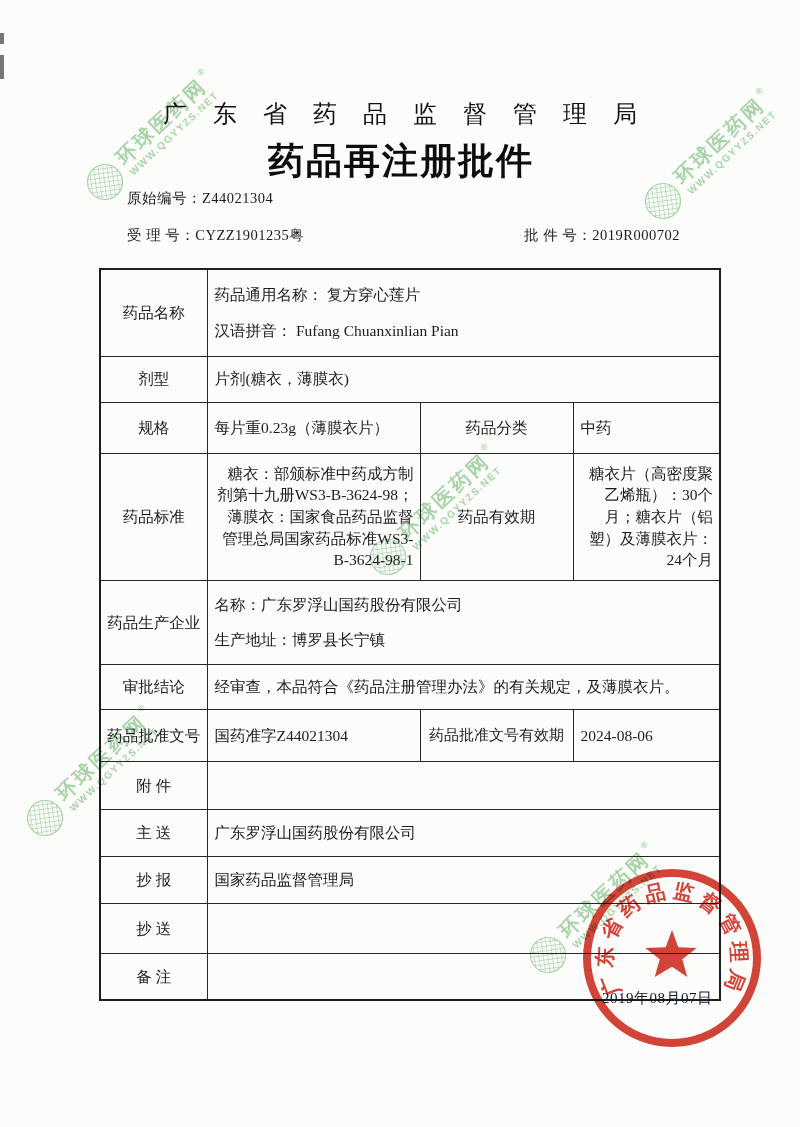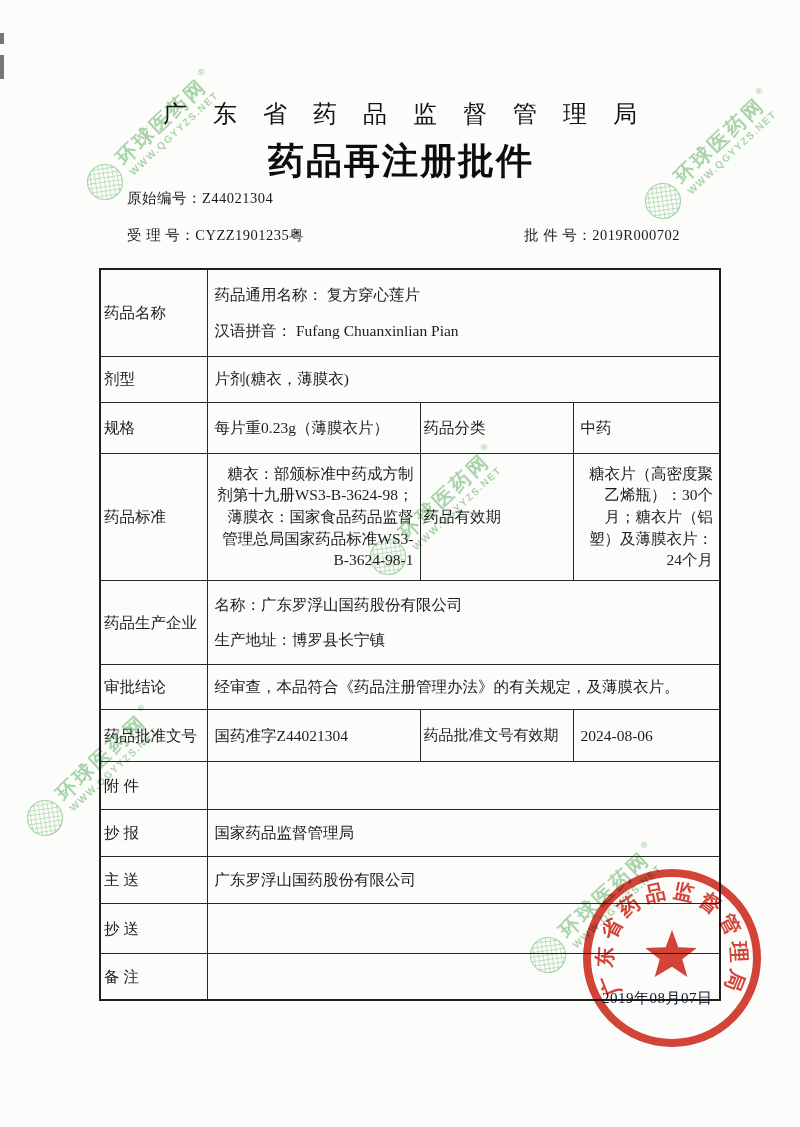--- a/index.html
+++ b/index.html
@@ -20,21 +20,21 @@
   
   table.approval{
     position:absolute;left:99px;top:268px;width:620px;
     border-collapse:collapse;table-layout:fixed;
   }
   table.approval td{
     border:1.6px solid #262626;vertical-align:middle;
     font-size:15.5px;line-height:1.4;overflow:hidden;
   }
   table.approval{border:2.2px solid #1e1e1e;}
-  td.lbl{text-align:left;padding:2px 3px;}
+  td.lbl{text-align:center;padding:2px 3px;}
   td.val{text-align:left;padding:3px 7px;}
   td.val-sm{font-size:14.3px;line-height:1.38;padding:9px 6px;text-align:right;}
   .cell-line + .cell-line{margin-top:14px;}
   
   .wm{
     position:absolute;display:flex;align-items:center;gap:5px;
     transform:rotate(-43deg);transform-origin:20px 20px;
     color:#57ad57;opacity:.5;mix-blend-mode:multiply;pointer-events:none;white-space:nowrap;
     font-family:"Liberation Sans","DejaVu Sans",sans-serif;
   }
@@ -188,26 +188,26 @@
       <td class="lbl">药品批准文号</td>
       <td class="val">国药准字Z44021304</td>
       <td class="lbl" style="font-size:15px">药品批准文号有效期</td>
       <td class="val">2024-08-06</td>
     </tr>
     <tr style="height:48px">
       <td class="lbl">附 件</td>
       <td class="val" colspan="3"></td>
     </tr>
     <tr style="height:47px">
+      <td class="lbl">主 送</td>
+      <td class="val" colspan="3">广东罗浮山国药股份有限公司</td>
+    </tr>
+    <tr style="height:47px">
       <td class="lbl">抄 报</td>
       <td class="val" colspan="3">国家药品监督管理局</td>
-    </tr>
-    <tr style="height:47px">
-      <td class="lbl">主 送</td>
-      <td class="val" colspan="3">广东罗浮山国药股份有限公司</td>
     </tr>
     <tr style="height:50px">
       <td class="lbl">抄 送</td>
       <td class="val" colspan="3"></td>
     </tr>
     <tr style="height:47px">
       <td class="lbl">备 注</td>
       <td class="val" colspan="3"></td>
     </tr>
   </tbody>

